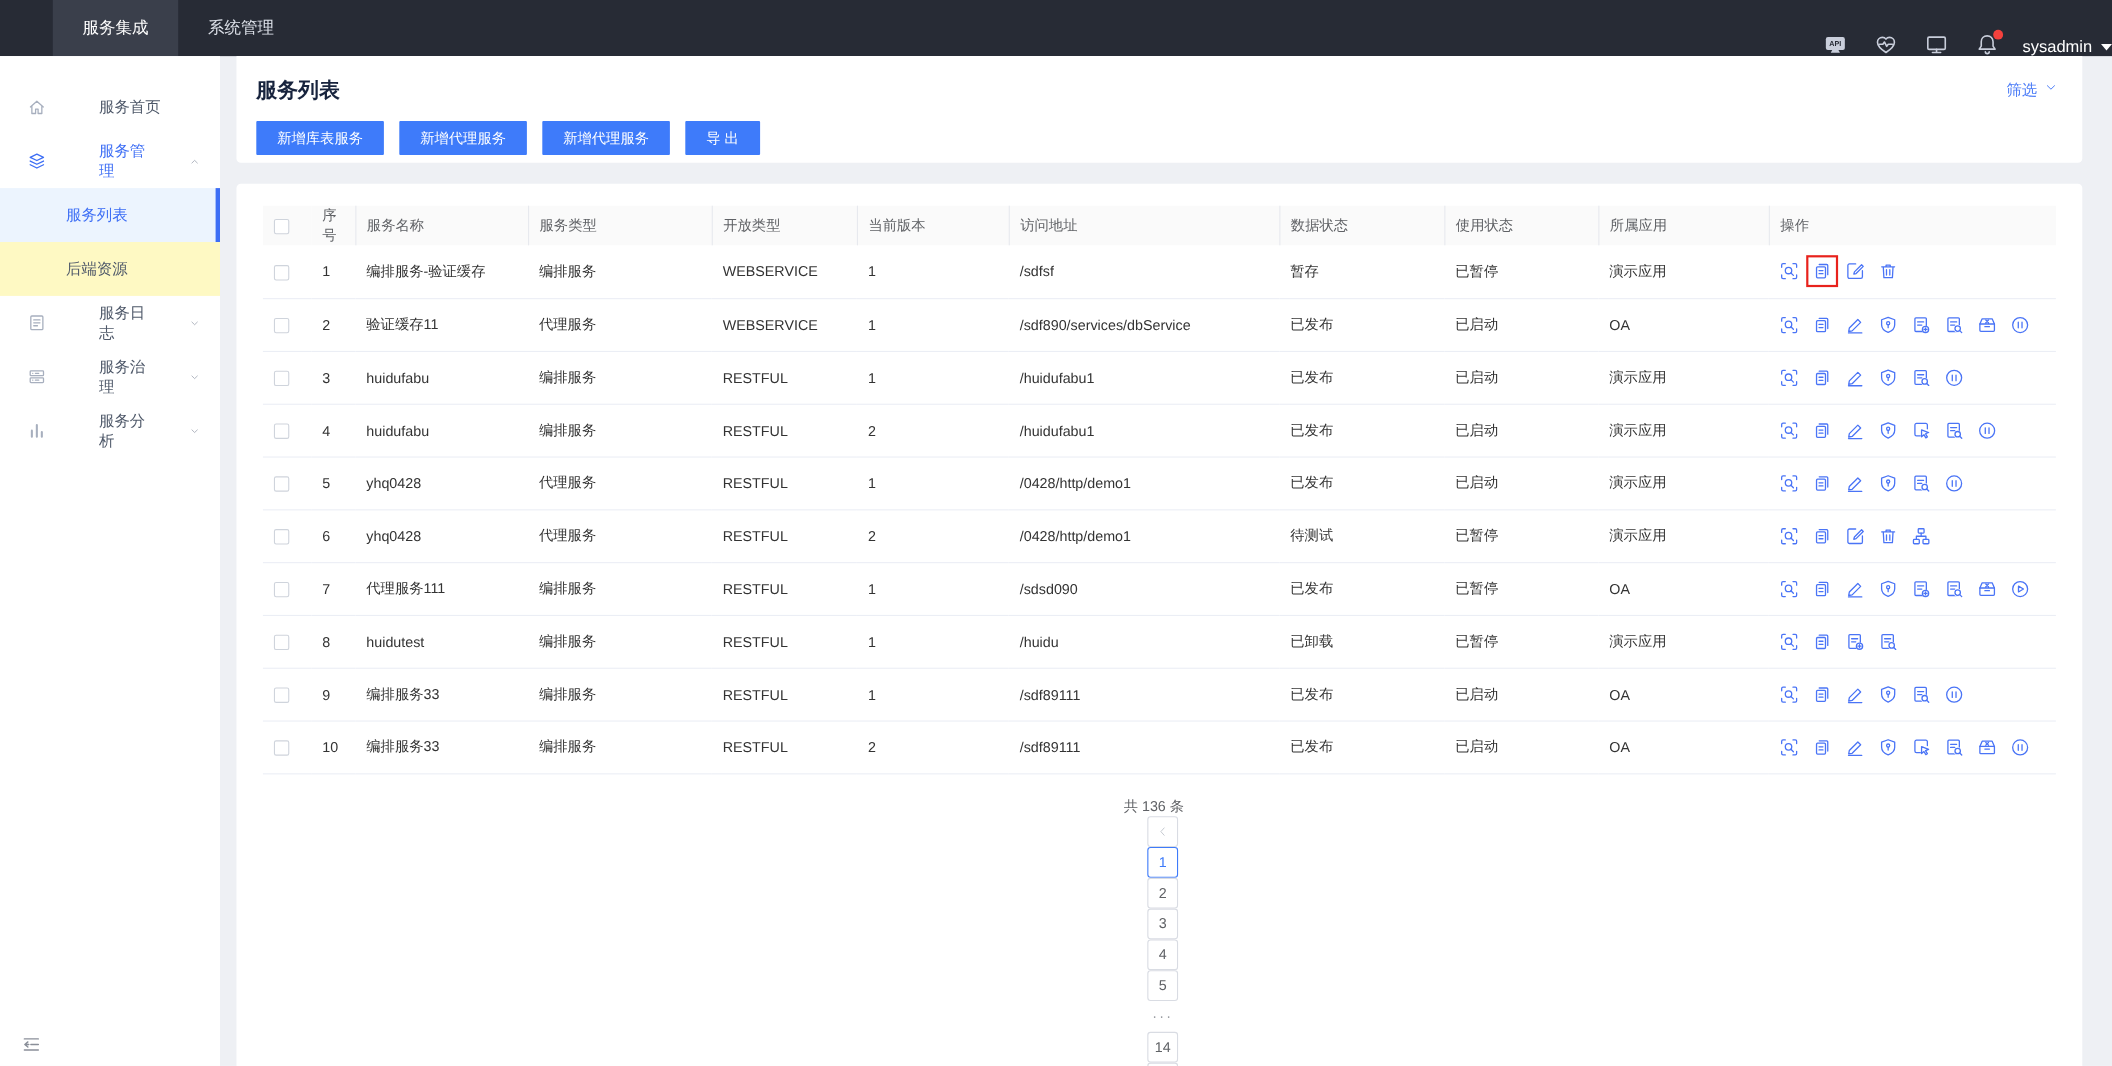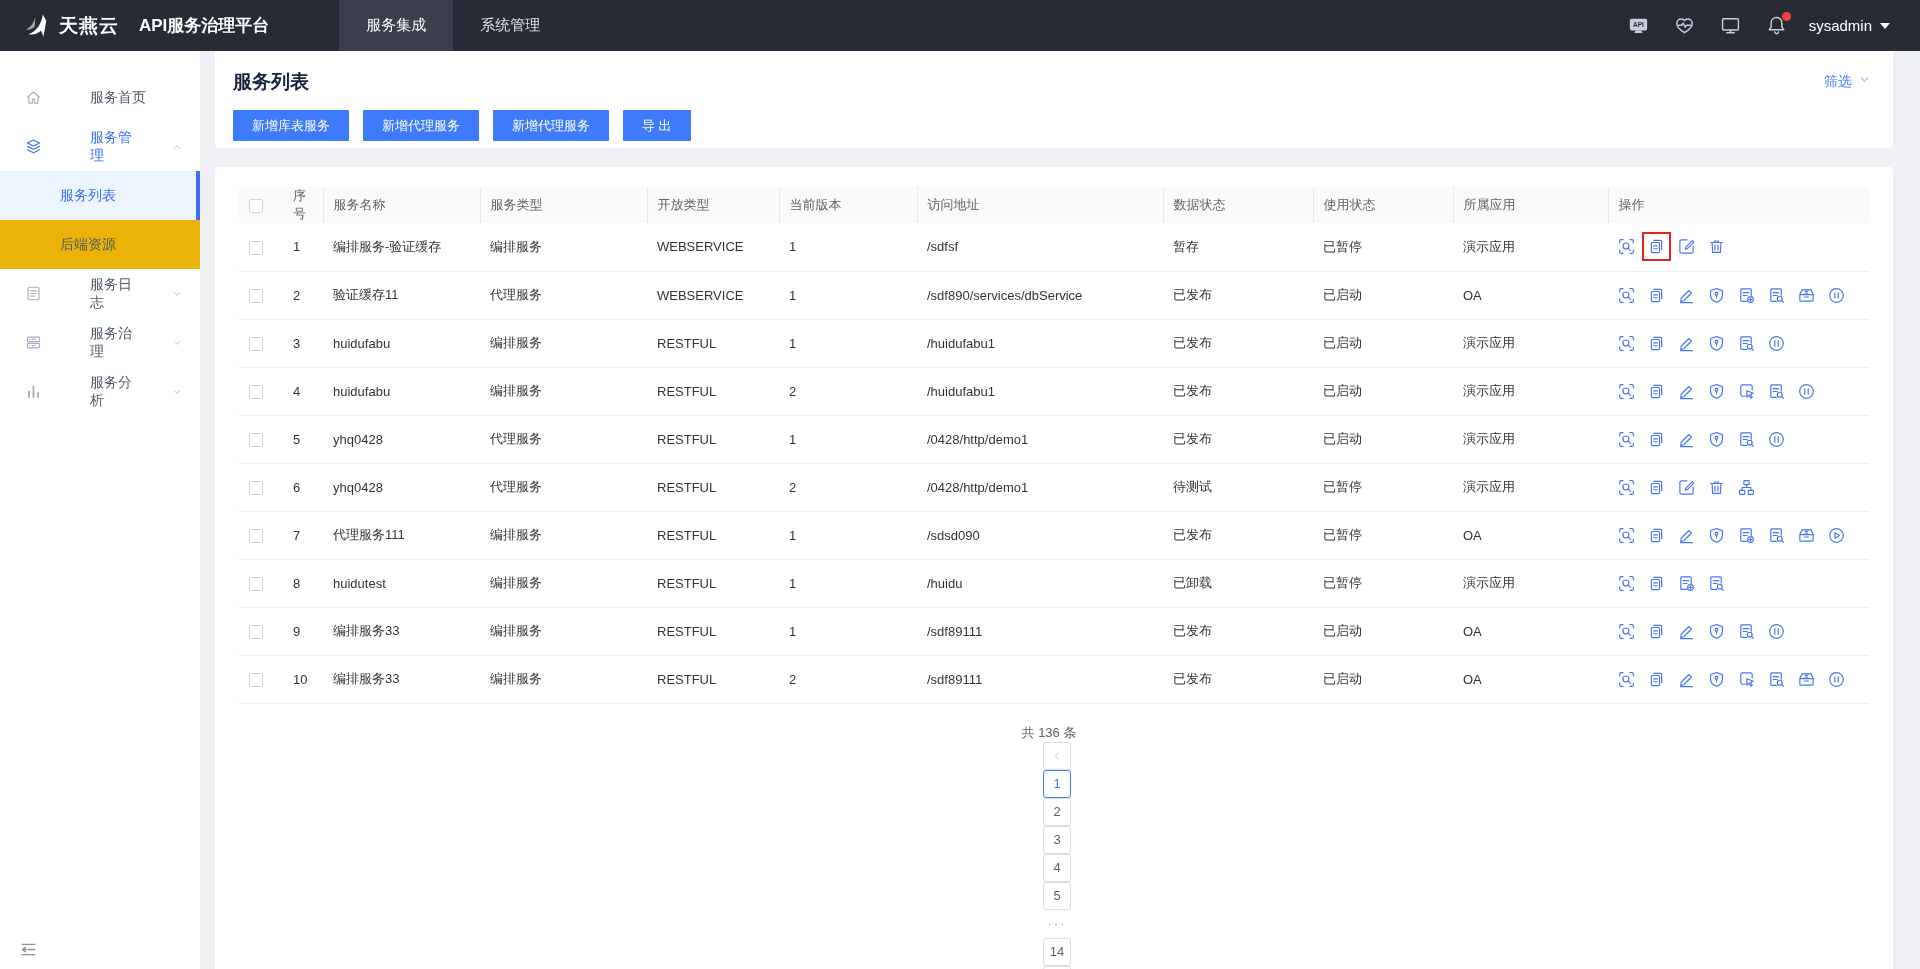--- a/index.html
+++ b/index.html
@@ -10,34 +10,34 @@
 
   
   .topbar { height:51px; background:#272b35; display:flex; align-items:stretch; color:#fff; }
   .brand-wrap { display:flex; align-items:center; padding-left:22px; }
   .logo { width:27px; height:27px; color:#fff; margin-right:10px; }
   .brand { font-size:19px; font-weight:bold; letter-spacing:1px; }
   .product { font-size:17px; font-weight:bold; margin-left:20px; margin-right:22px; }
   .top-tabs { display:flex; align-items:stretch;padding-left:48px; }
   .top-tab { padding:0 27px; display:flex; align-items:center; font-size:15px; color:#dde1e9; cursor:pointer; }
   .top-tab.active { background:#3a3f4b; color:#fff; }
-  .top-right { margin-left:auto; display:flex; align-items:center; padding-right:30px; }
+  .top-right { margin-left:auto; display:flex; align-items:flex-end; }
   .top-ic { position:relative; width:21px; height:21px; color:#c9cedb; margin-left:25px; cursor:pointer; }
   .top-ic.badge::after { content:''; position:absolute; top:-3px; right:-4px; width:9px; height:9px; border-radius:50%; background:#f5413d; }
   .user { display:flex; align-items:center; font-size:15px; margin-left:22px; cursor:pointer; }
   .caret-down { width:0; height:0; border-left:5px solid transparent; border-right:5px solid transparent; border-top:6px solid #fff; margin-left:8px; }
 
   
   .sidebar { position:absolute; left:0; top:51px; bottom:0; width:200px; background:#fff; padding-top:22px; }
   .side-item { height:49px; display:flex; align-items:center; padding-left:25px; font-size:14px; color:#4e5869; cursor:pointer;gap:36px; }
   .side-item .side-ic { width:17px; height:17px; color:#a7afbe; margin-right:12px; flex:none; }
   .side-item.active { color:#3d6ef5; }
   .side-item.active .side-ic { color:#3d6ef5; }
   .side-item .chev { width:12px; height:12px; color:#99a0ad; margin-left:auto; margin-right:18px; }
-  .sub-item { height:49px; line-height:49px; padding-left:60px; font-size:14px; color:#4e5869; background:#eab308; cursor:pointer; position:relative; }
+  .sub-item { height:49px; line-height:49px; padding-left:60px; font-size:14px; color:#4e5869; background:#fef9c3; cursor:pointer; position:relative; }
   .sub-item.selected { background:#ecf4fe; color:#3d6ef5; }
   .sub-item.selected::after { content:''; position:absolute; right:0; top:0; bottom:0; width:4px; background:#3d6ef5; }
   .collapse-btn { position:absolute; left:19px; bottom:10px; width:19px; height:19px; color:#8a8f99; cursor:pointer; }
 
   
   .main { position:absolute; left:200px; top:51px; right:0; bottom:0; padding:0 27px 0 15px; overflow:hidden; }
   .header-card { background:#fff; border-radius:0 0 4px 4px; height:97px; padding:18px 24px 0 18px; position:relative; margin-bottom:19px; }
   .page-title { font-size:19px; font-weight:bold; color:#17233d; }
   .btn-row { margin-top:15px; display:flex; }
   .btn { background:#3e7bfa; color:#fff; font-size:13px; height:31px; padding:0 19px; border:none; border-radius:1px; margin-right:14px; cursor:pointer; display:flex; align-items:center; font-family:inherit; }
@@ -185,29 +185,20 @@
     <symbol id="sym-sitemap" viewBox="0 0 18 18">
       <rect x="6.2" y="1.8" width="5.6" height="4.2" rx=".8"></rect>
         <rect x="1.6" y="12" width="5.6" height="4.2" rx=".8"></rect>
         <rect x="10.8" y="12" width="5.6" height="4.2" rx=".8"></rect>
       <path d="M9 6v3M4.4 12V9h9.2v3"></path>
     </symbol>
   </defs>
 </svg>
 
 <div class="topbar">
-  <div class="brand-wrap">
-    <span class="logo">
-        <svg class="ic" viewBox="0 0 18 18">
-          <use href="#sym-logo"></use>
-        </svg>
-      </span>
-    <span class="brand">天燕云</span>
-    <span class="product">API服务治理平台</span>
-  </div>
   <div class="top-tabs" id="top-tabs">
       <div class="top-tab active">服务集成</div>
       <div class="top-tab">系统管理</div>
     </div>
   <div class="top-right">
     <span id="top-icons" style="display:flex;align-items:center">
         <span class="top-ic">
           <svg class="ic " viewBox="0 0 18 18">
             <use href="#sym-api-badge"></use>
           </svg>

